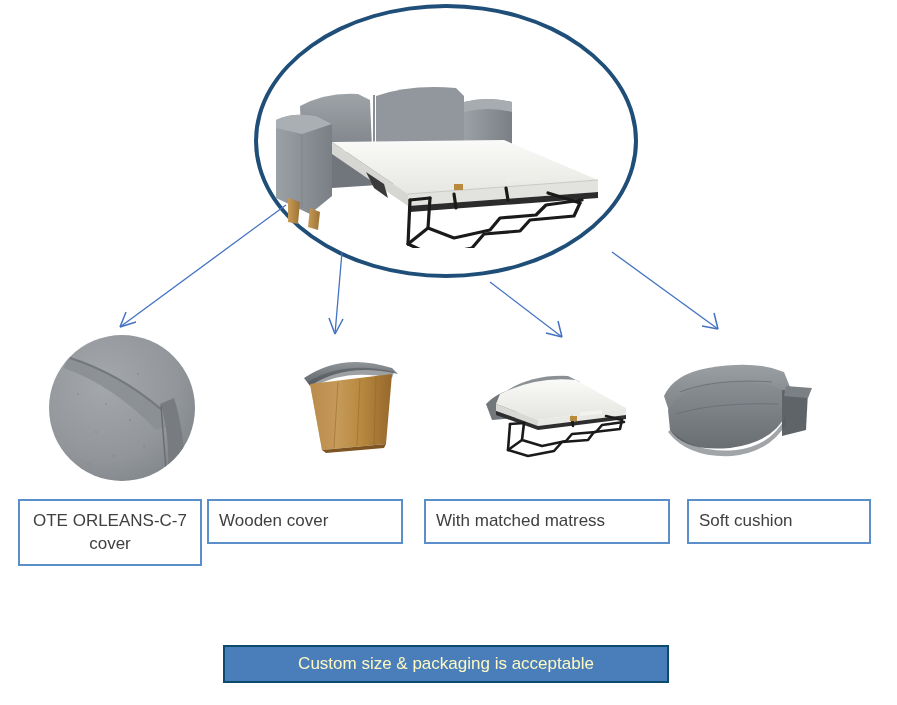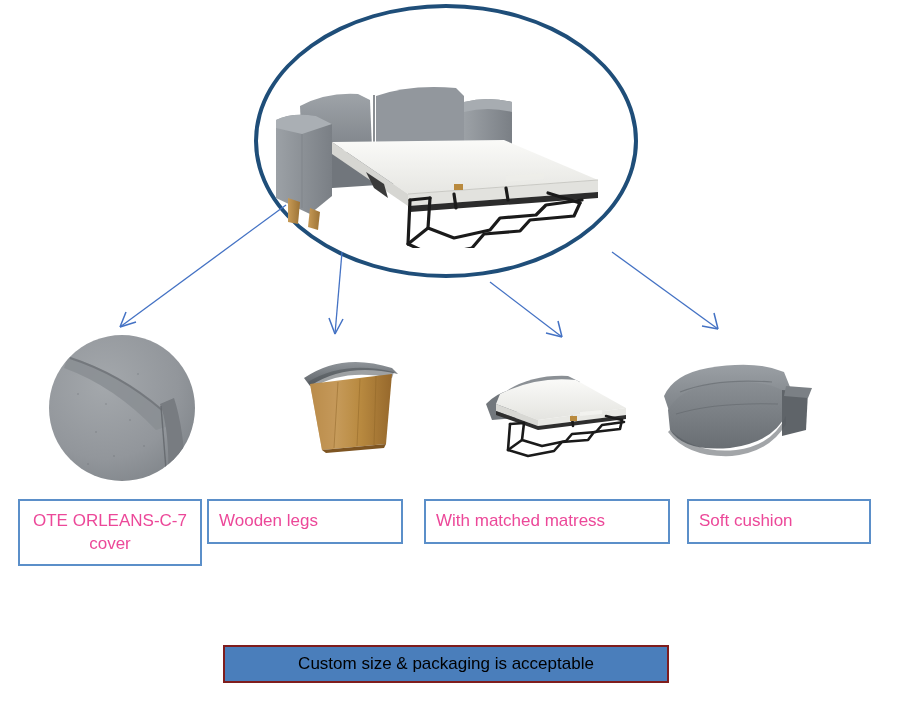--- a/index.html
+++ b/index.html
@@ -76,21 +76,21 @@
     width: 162px;
     height: 102px;
   }
 
   
   .caption-box {
     position: absolute;
     box-sizing: border-box;
     border: 2px solid #5B8FC9;
     background: #ffffff;
-    color: #ec4899;
+    color: #404040;
     font-size: 17px;
     line-height: 1.35;
     display: flex;
     align-items: center;
     padding: 4px 10px;
   }
   #caption-fabric {
     left: 18px;
     top: 499px;
     width: 184px;
@@ -118,23 +118,23 @@
   }
 
   
   #bottom-banner {
     position: absolute;
     left: 223px;
     top: 645px;
     width: 446px;
     height: 38px;
     box-sizing: border-box;
-    border: 2px solid #7f1d1d;
+    border: 2px solid #0c4a6e;
     background: #4A7EBB;
-    color: #000000;
+    color: #fef9c3;
     font-size: 17px;
     display: flex;
     align-items: center;
     justify-content: center;
   }
 </style>
 </head>
 <body>
 
 <div id="canvas">
@@ -331,21 +331,21 @@
 
     <path d="M14 72 Q 40 96 80 92 Q 116 88 130 58 L 130 66 Q 114 94 76 98 Q 32 100 12 74 Z" fill="#565B60" opacity="0.55"></path>
     <g stroke="#62676C" stroke-width="1.1" fill="none" opacity="0.6">
       <path d="M24 34 Q 60 20 116 24"></path>
       <path d="M20 56 Q 60 44 122 46"></path>
     </g>
   </svg>
 
   <div class="caption-box" id="caption-fabric">OTE ORLEANS-C-7 cover</div>
 
-  <div class="caption-box" id="caption-leg">Wooden legs</div>
+  <div class="caption-box" id="caption-leg">Wooden cover</div>
 
   <div class="caption-box" id="caption-cushion">Soft cushion</div>
 
   <div class="caption-box" id="caption-mattress">With matched matress</div>
 
   <div id="bottom-banner">Custom size &amp; packaging is acceptable</div>
 
 </div>
 
 </body></html>

